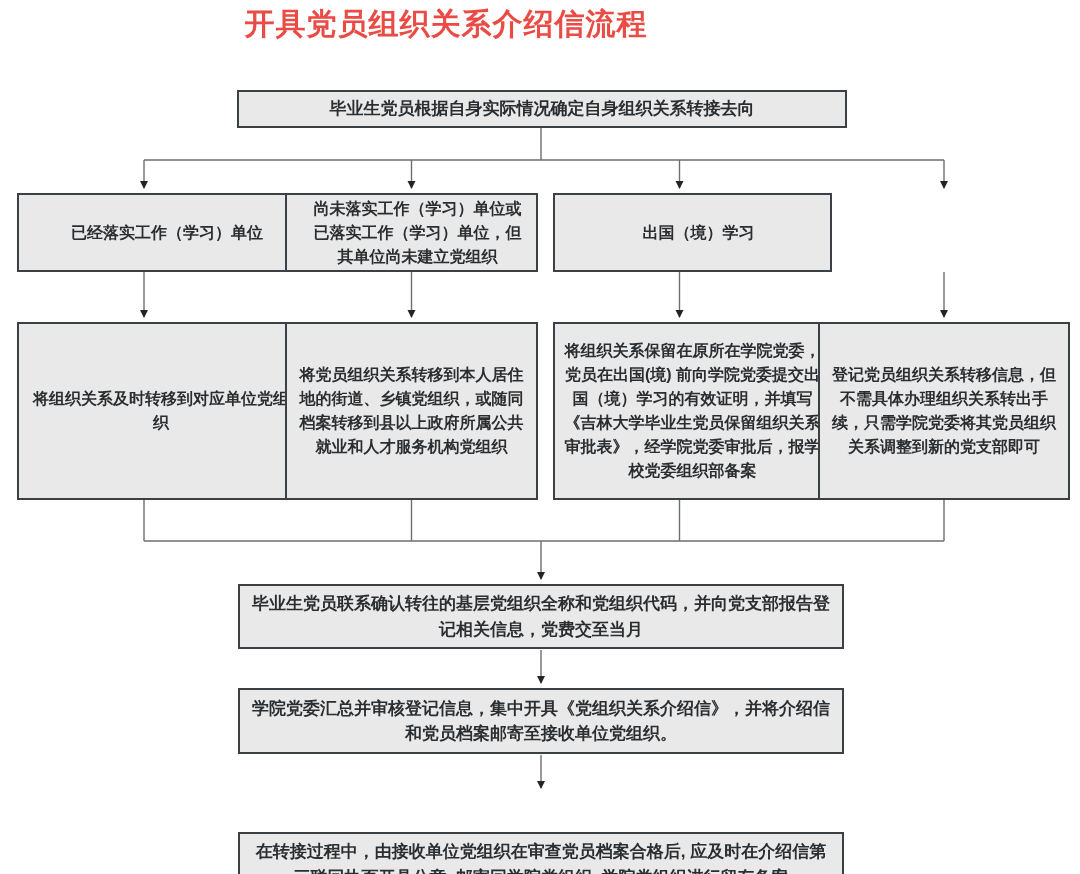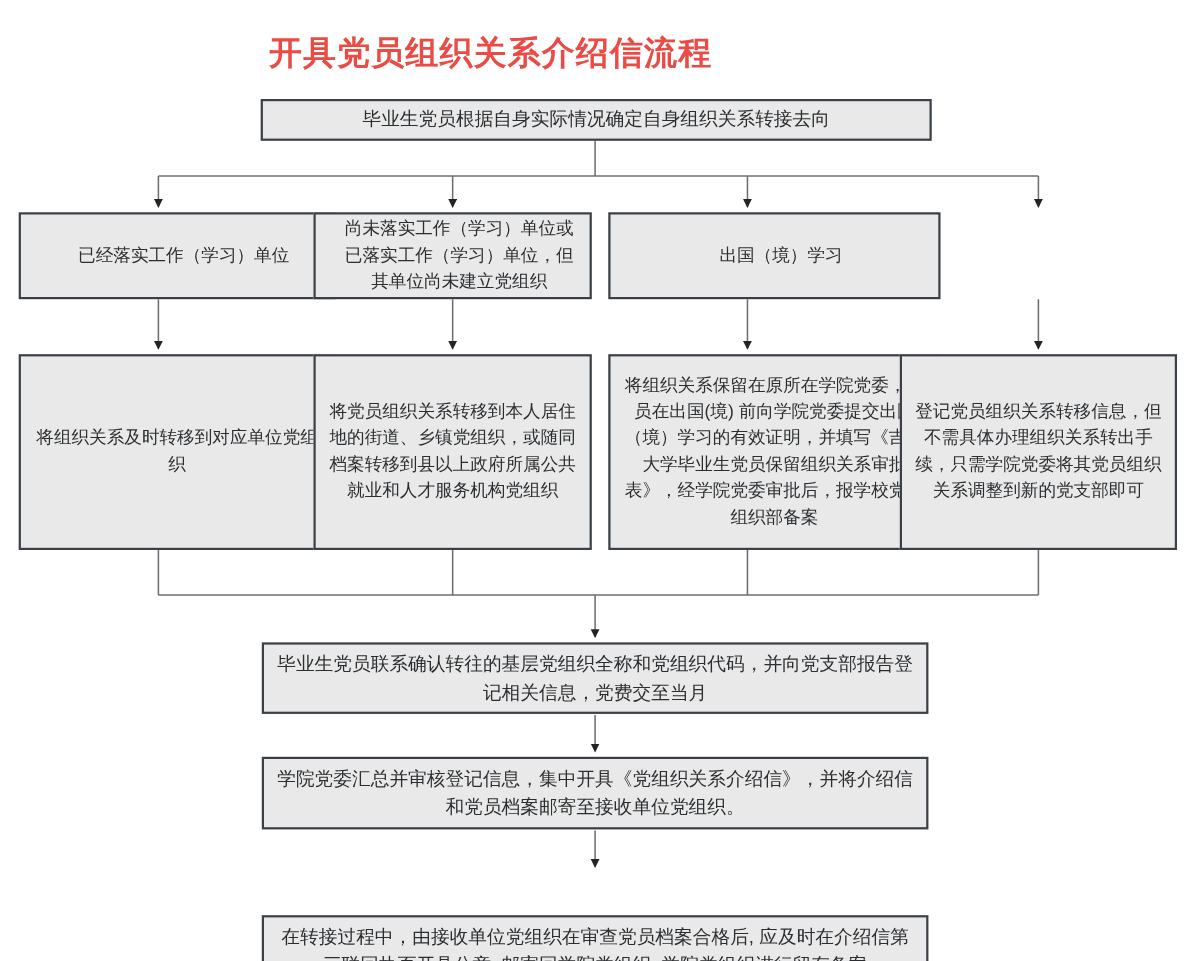--- a/index.html
+++ b/index.html
@@ -1,27 +1,27 @@
 <!DOCTYPE html>
 <html><head>
 <meta charset="utf-8">
 <style>
   html,body{margin:0;padding:0;background:#ffffff;}
   body{font-family:"Liberation Sans","DejaVu Sans",sans-serif;}
   .canvas{position:relative;width:1080px;height:874px;background:#ffffff;overflow:hidden;}
-  .title{position:absolute;top:28px;left:0;width:892px;margin:0;text-align:center;
+  .title{position:absolute;top:4px;left:0;width:892px;margin:0;text-align:center;
          font-size:30px;font-weight:700;color:#ea4b44;letter-spacing:1px;}
   .connectors{position:absolute;left:0;top:0;pointer-events:none;}
   .box{position:absolute;box-sizing:border-box;background:#e9e9e9;border:2px solid #3a4045;
        display:flex;align-items:center;justify-content:center;text-align:center;
-       font-weight:400;color:#2b2e31;padding:4px 8px;line-height:1.5;}
+       font-weight:700;color:#2b2e31;padding:4px 8px;line-height:1.5;}
   .start{left:237px;top:90px;width:610px;height:38px;font-size:17px;padding:2px 10px;}
   .c1{left:17px;width:288px;}
   .c2{left:285px;width:253px;}
-  .c3{left:553px;width:302px;text-align:center;}
+  .c3{left:553px;width:279px;text-align:center;}
   .c4{left:818px;width:252px;}
   .row-cond{top:193px;height:79px;font-size:16px;padding-left:20px;}
   .row-act{top:322px;height:178px;font-size:16px;}
   .wide{left:238px;width:606px;font-size:17px;padding:4px 12px;}
   .w1{top:584px;height:65px;}
   .w2{top:688px;height:66px;}
   .w3{top:832px;height:65px;}
 </style>
 </head>
 <body>

